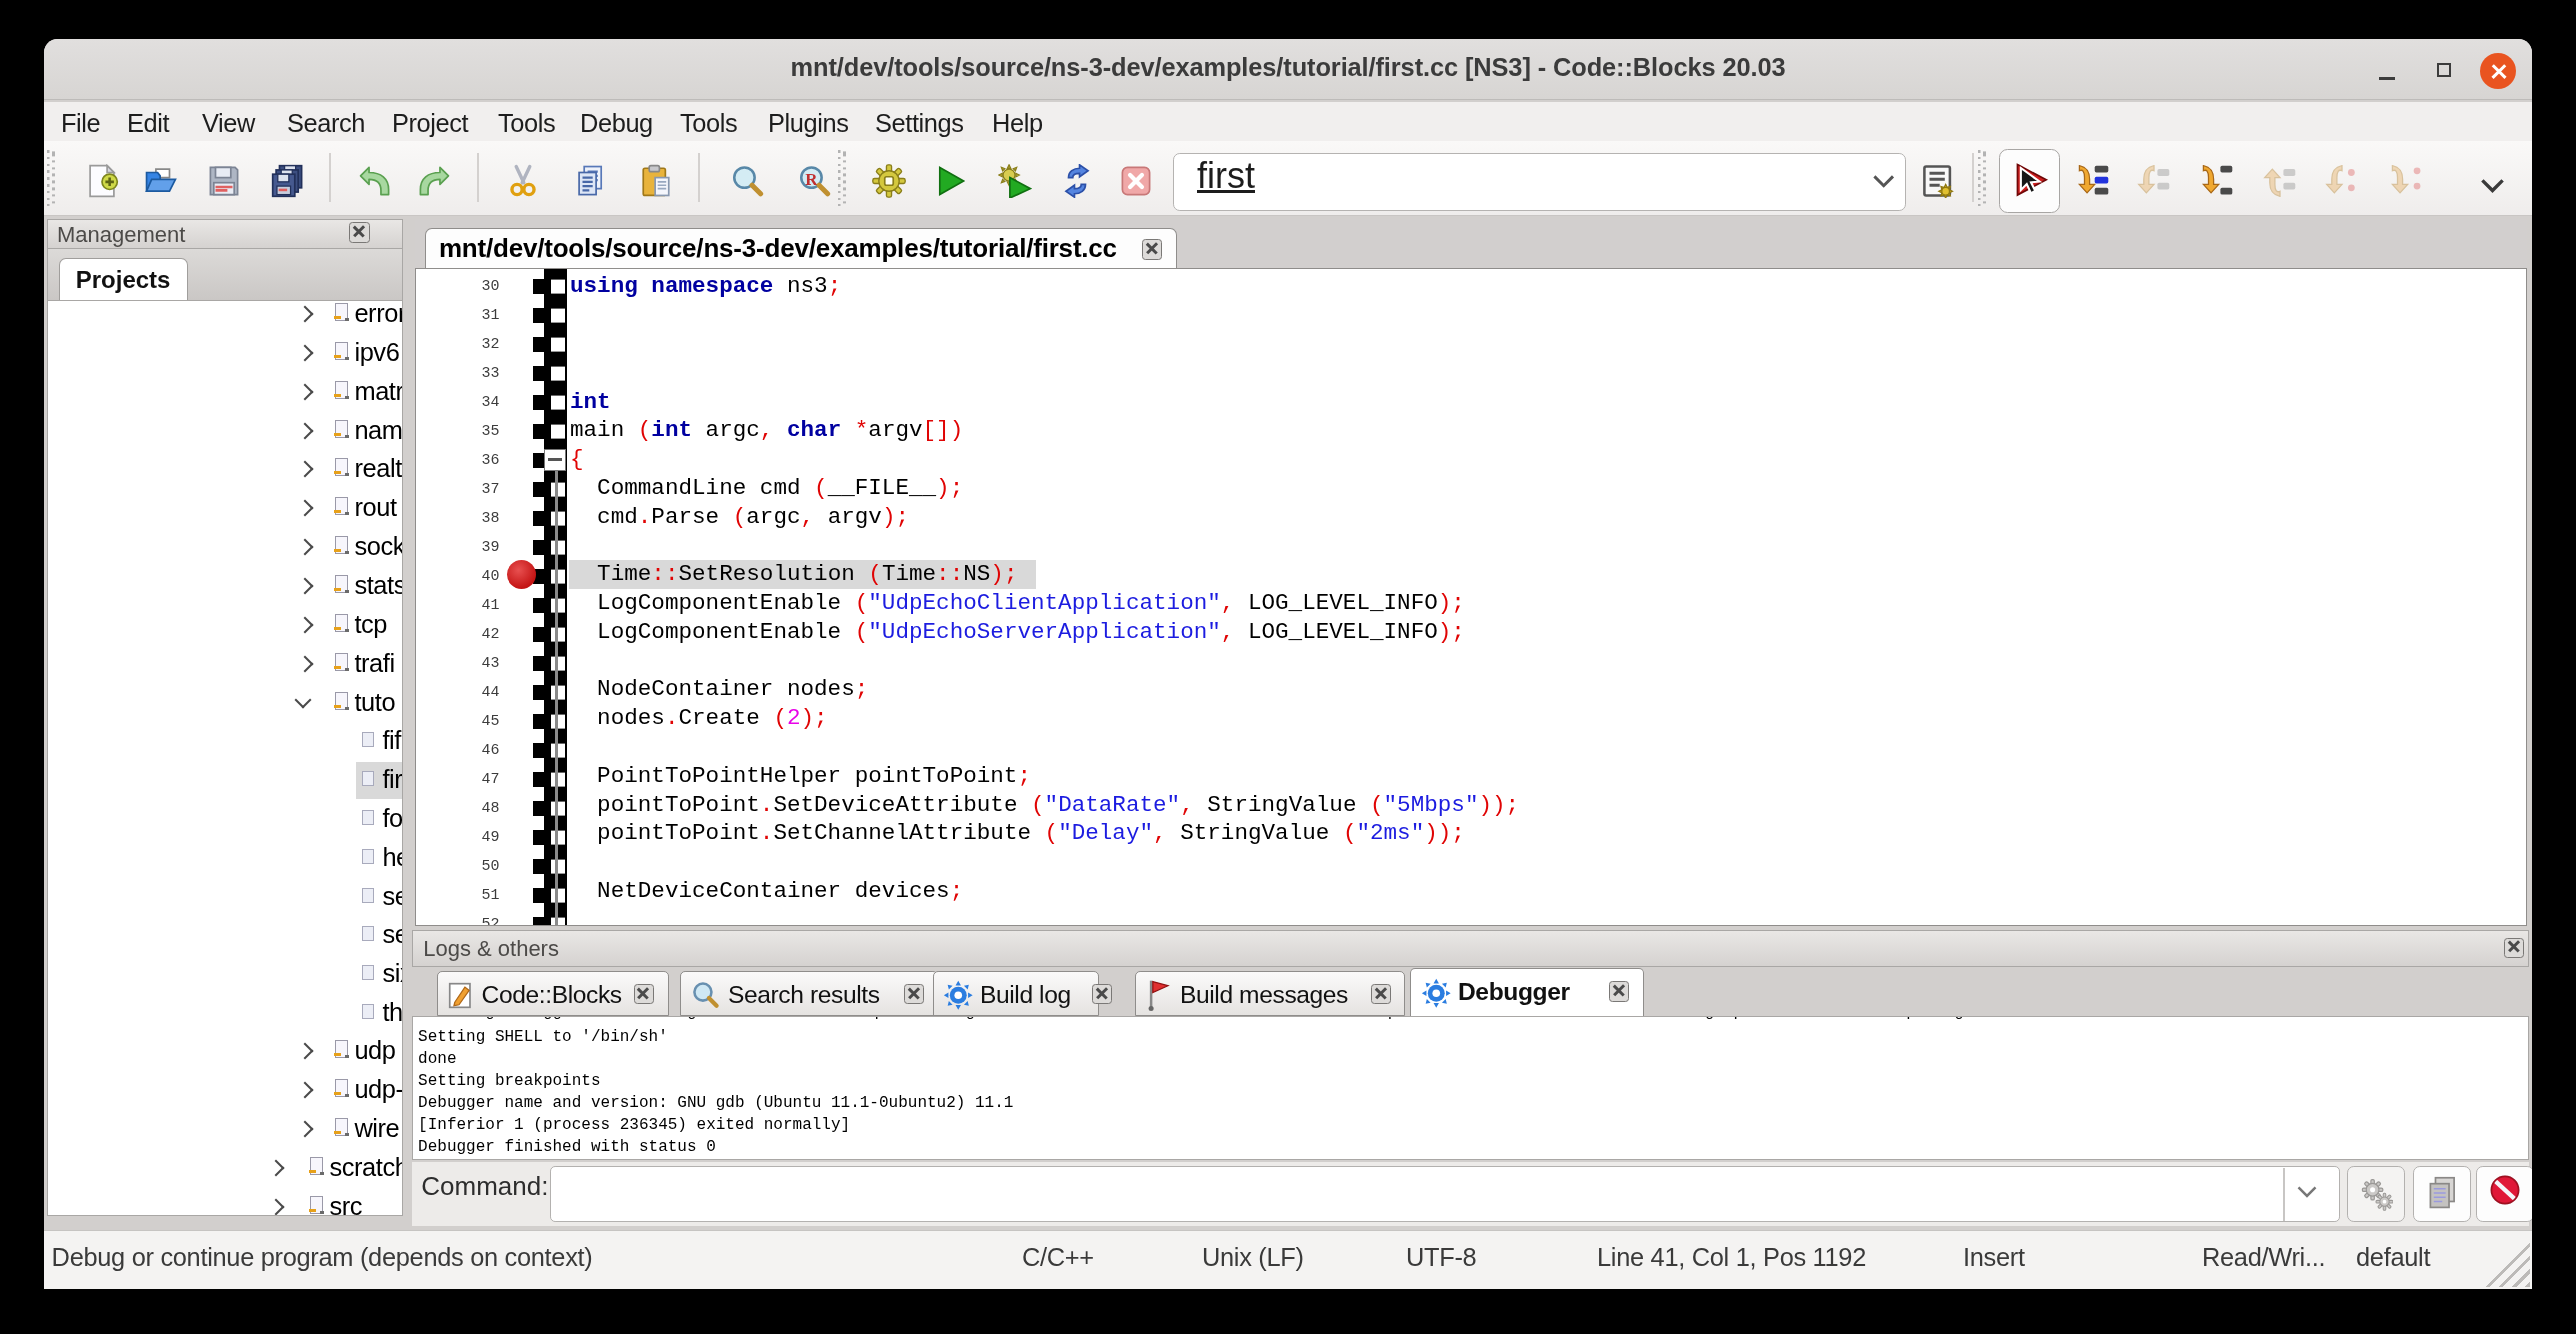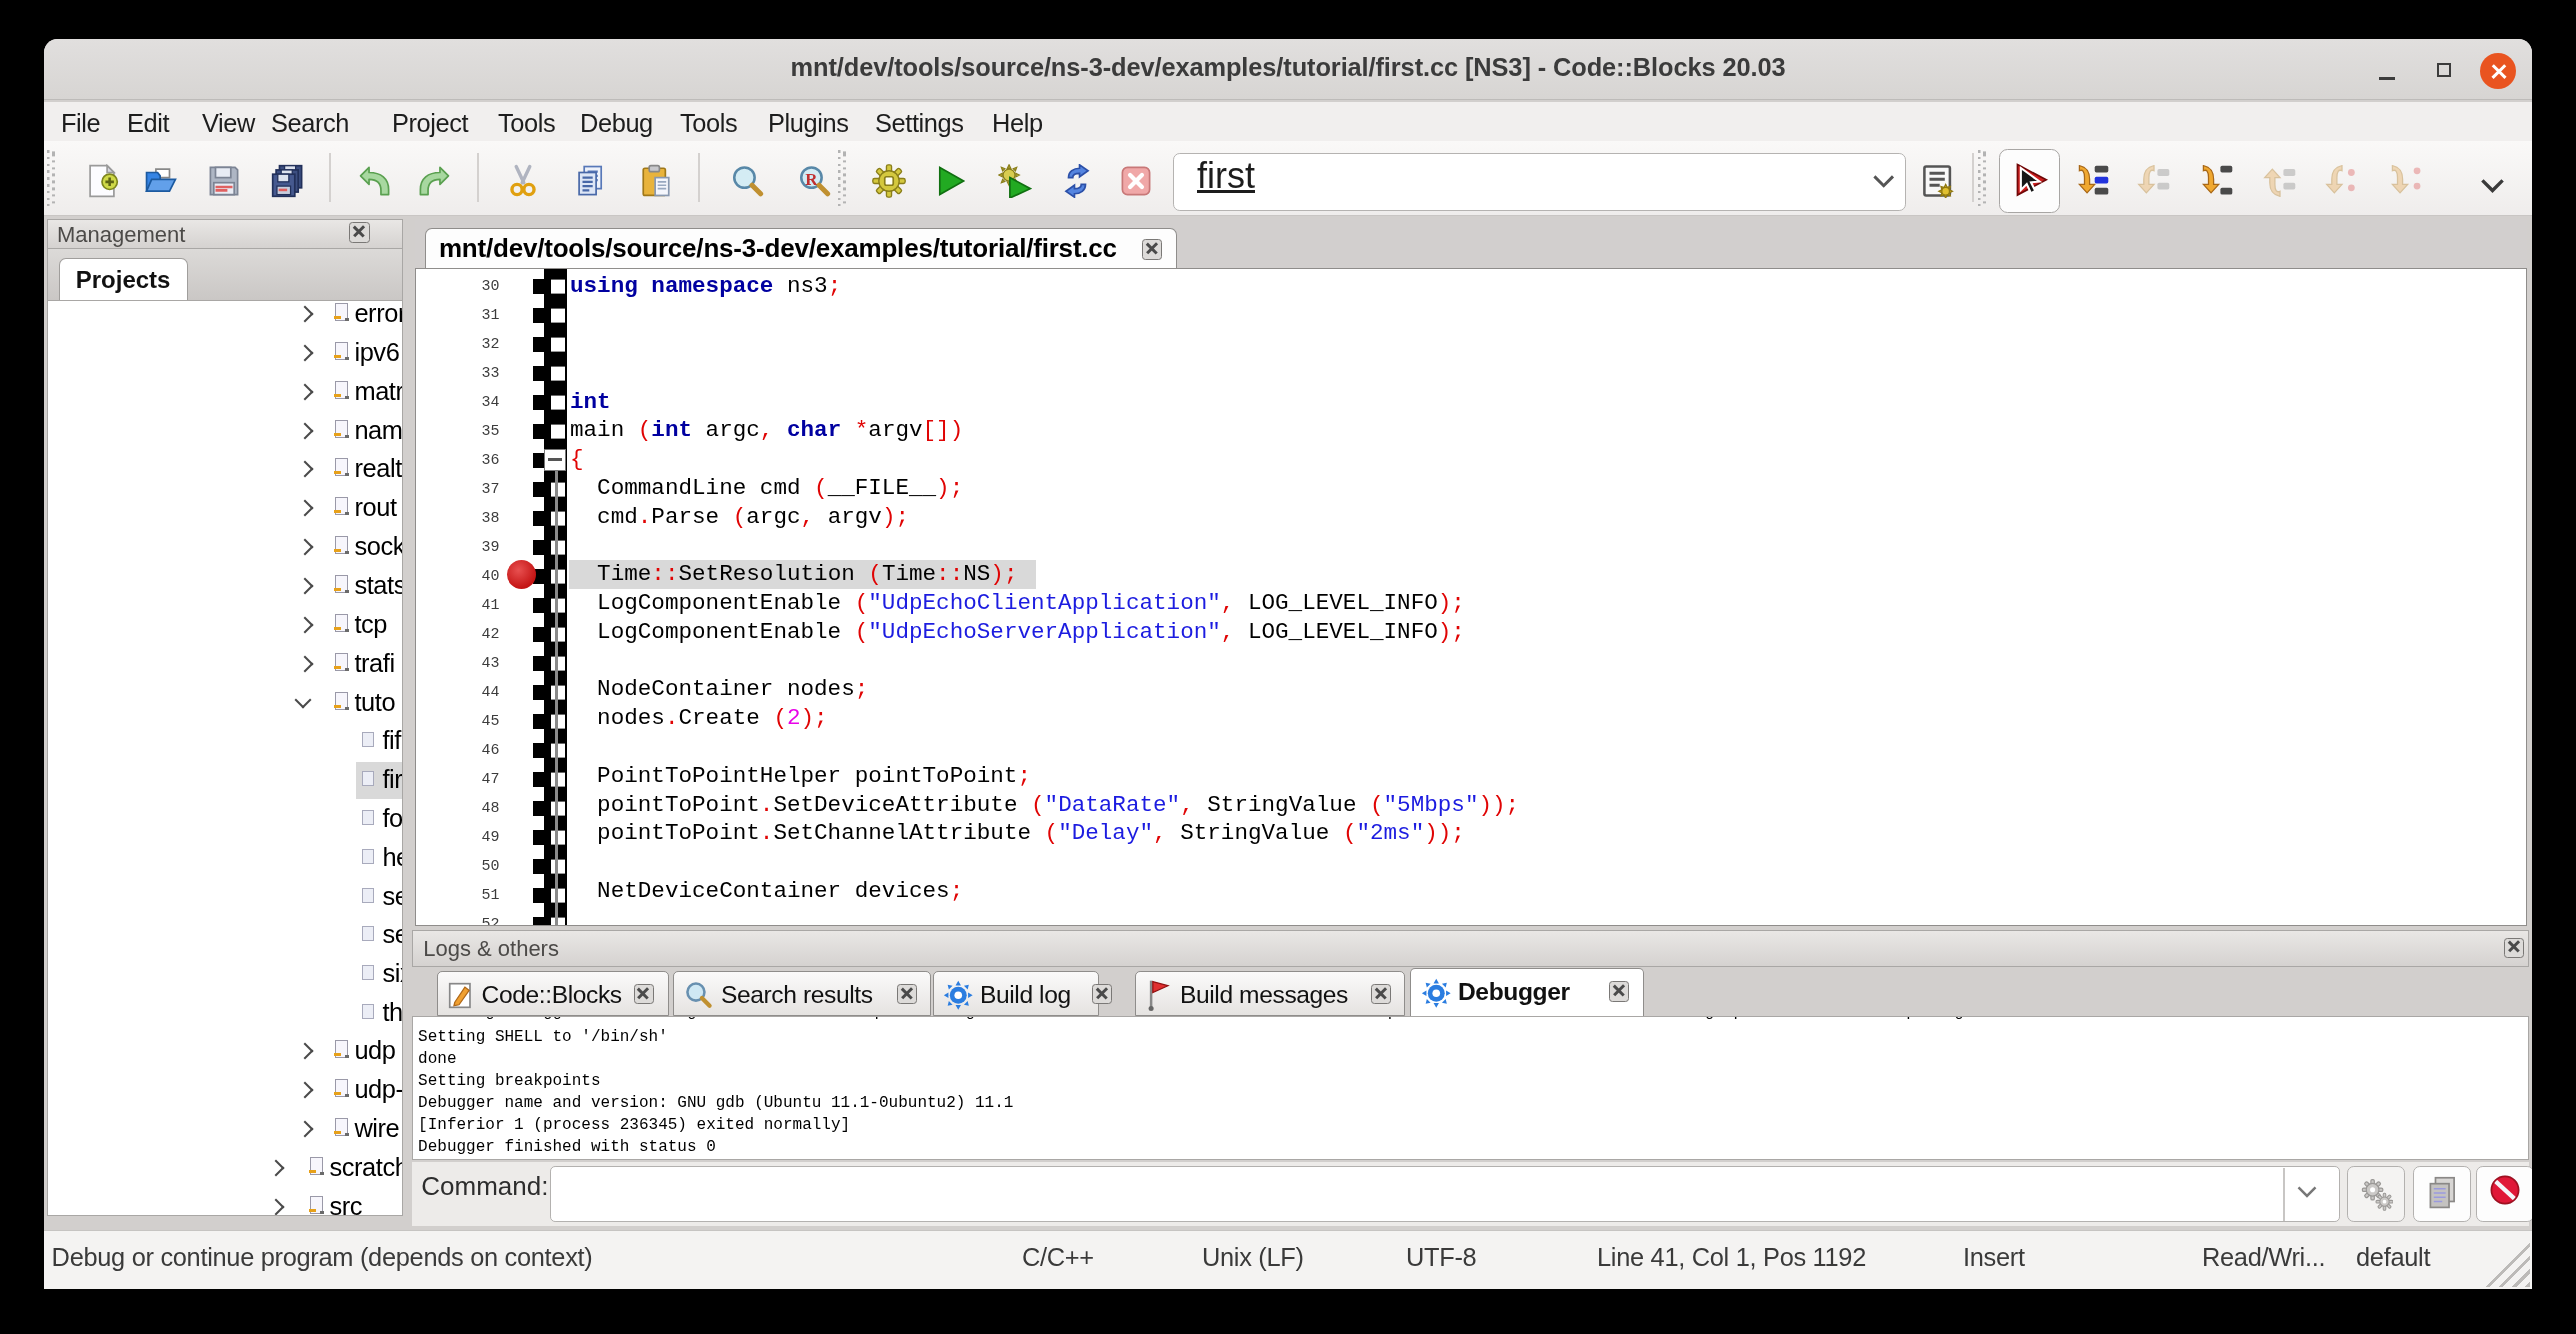--- a/index.html
+++ b/index.html
@@ -85,21 +85,21 @@
     <div class="abs" style="left:2335px;top:38px;width:16px;height:3.4px;background:#3c3c3c;"></div>
     <div class="abs" style="left:2393px;top:24px;width:14.4px;height:14.4px;border:2.5px solid #3c3c3c;"></div>
     <div class="abs" style="left:2436px;top:14.4px;width:36px;height:36px;border-radius:50%;background:#e95420;"></div>
     <div class="abs" style="left:2446px;top:30.5px;width:18px;height:3.4px;background:#fff;transform:rotate(45deg);"></div>
     <div class="abs" style="left:2446px;top:30.5px;width:18px;height:3.4px;background:#fff;transform:rotate(-45deg);"></div>
   </div>
   <div id="menubar">
     <span style="left:17px;">File</span>
     <span style="left:83px;">Edit</span>
     <span style="left:158px;">View</span>
-    <span style="left:227px;">Search</span>
+    <span style="left:243px;">Search</span>
     <span style="left:348px;">Project</span>
     <span style="left:454px;">Tools</span>
     <span style="left:536px;">Debug</span>
     <span style="left:636px;">Tools</span>
     <span style="left:724px;">Plugins</span>
     <span style="left:831px;">Settings</span>
     <span style="left:948px;">Help</span>
   </div>
   <div id="toolbar">
     <div class="grip" style="left:3.4px;"></div>
@@ -434,21 +434,21 @@
     <div class="xtab" style="left:2092px;top:7.6px;"></div>
     <div id="logtabs" style="position:absolute;left:0;top:41px;width:2117px;height:45px;">
       <div class="ltab" style="left:24.6px;width:232px;">
         <svg style="position:absolute;left:10.2px;top:10.2px;" width="25.4" height="27" viewBox="0 0 30 32">
             <rect x="2" y="2" width="24" height="28" fill="#fff" stroke="#888" stroke-width="2"></rect>
             <path d="M8 24 L20 6 L25 10 L13 27 L7 28 Z" fill="#f0a030" stroke="#b06818" stroke-width="1.5"></path>
           </svg>
         <span style="position:absolute;left:44px;top:8.5px;">Code::Blocks</span>
         <div class="xtab" style="left:196px;top:12px;"></div>
       </div>
-      <div class="ltab" style="left:261px;width:258px;">
+      <div class="ltab" style="left:268px;width:258px;">
         <svg style="position:absolute;left:10.2px;top:9.3px;" width="29" height="29" viewBox="0 0 34 34">
             <circle cx="14" cy="13" r="10" fill="#cfe8f4" stroke="#6890b0" stroke-width="3"></circle>
             <path d="M21 20 L30 29" stroke="#c09030" stroke-width="5" stroke-linecap="round"></path>
           </svg>
         <span style="position:absolute;left:47px;top:8.5px;">Search results</span>
         <div class="xtab" style="left:223px;top:12px;"></div>
       </div>
       <div class="ltab" style="left:521px;width:166px;">
         <svg style="position:absolute;left:8.5px;top:7.6px;" width="30.5" height="30.5" viewBox="0 0 36 36">
             <g fill="#2b7de0">

